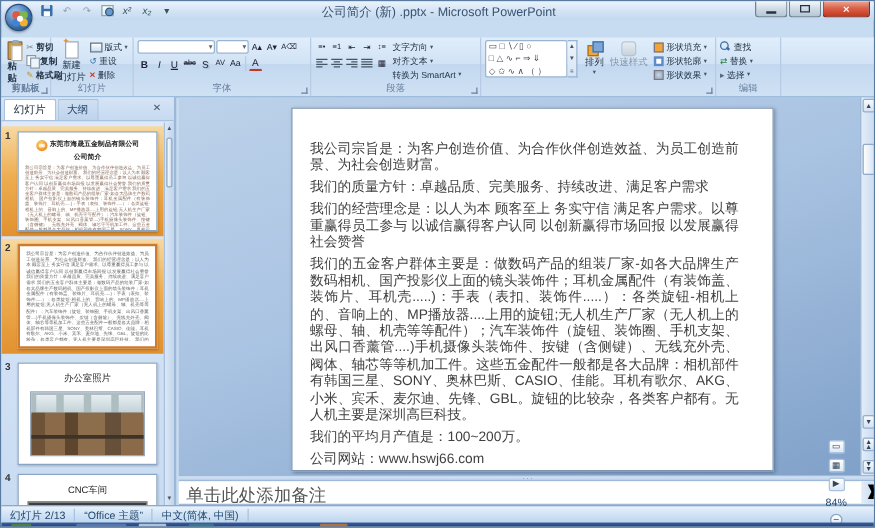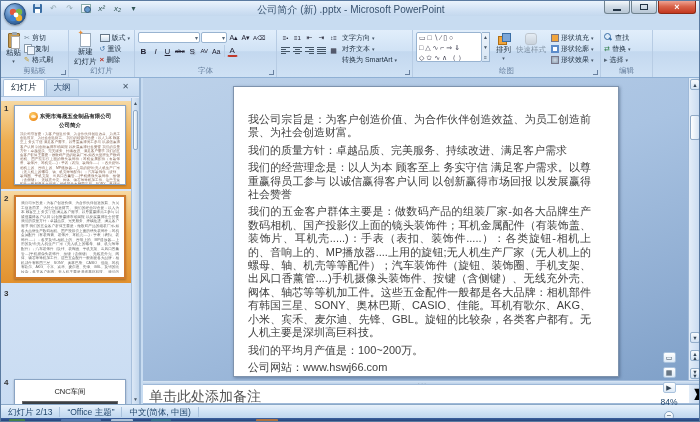--- a/index.html
+++ b/index.html
@@ -233,21 +233,21 @@
       </div>
     <div class="wbtn max">
         <span class="maxbox"></span>
       </div>
     <div class="wbtn close">×</div>
   </div>
 
 
   <div class="ribbon">
 
-    <div class="rgroup" style="width:68px;">
+    <div class="rgroup" style="width:40px;font-weight:bold;">
       <div class="row" style="align-items:flex-start;">
         <div class="bigbtn">
           <span class="clipico"></span>
           <span>粘贴</span>
           <span class="drop">▾</span>
         </div>
         <div>
           <div class="mini">
               <span style="color:#789;font-size:7px;">✂</span>
               <span>剪切</span>
@@ -369,20 +369,21 @@
           <div class="mini">
               <span>对齐文本</span>
               <span class="drop">▾</span>
             </div>
           <div class="mini">
               <span>转换为 SmartArt</span>
               <span class="drop">▾</span>
             </div>
         </div>
       </div>
+      <div class="glabel">段落</div>
       <div class="dlg"></div>
     </div>
 
     <div class="rgroup" style="width:188px;">
       <div class="row" style="align-items:flex-start;">
         <div style="display:flex;">
           <div class="shapes">
             <div>▭ □ ∖ ∕ ▯ ○</div>
             <div>□ △ ∿ ⌐ ⇒ ⇓</div>
             <div>◇ ✩ ∿ ∧ （ ）</div>
@@ -413,21 +414,20 @@
               <span>形状轮廓</span>
               <span class="drop">▾</span>
             </div>
           <div class="mini">
               <span class="swatch sw-eff"></span>
               <span>形状效果</span>
               <span class="drop">▾</span>
             </div>
         </div>
       </div>
-      <div class="glabel">绘图</div>
       <div class="dlg"></div>
     </div>
 
     <div class="rgroup" style="width:52px;border-right:1px solid #b7cce4;">
       <div class="mini">
           <span class="ic-find"></span>
           <span>查找</span>
         </div>
       <div class="mini">
           <span style="color:#2e7d46;font-size:7px;">⇄</span>
@@ -462,20 +462,31 @@
             <span class="t1-title">东莞市海晟五金制品有限公司</span>
           </div>
           <div class="t1-sub">公司简介</div>
           <div class="microtext" style="height:56px;">我公司宗旨是：为客户创造价值、为合作伙伴创造效益、为员工创造前景、为社会创造财富。 我们的经营理念是：以人为本 顾客至上 务实守信 满足客户需求。以尊重赢得员工参与 以诚信赢得客户认同 以创新赢得市场回报 以发展赢得社会赞誉 我们的质量方针：卓越品质、完美服务、持续改进、满足客户需求 我们的五金客户群体主要是：做数码产品的组装厂家-如各大品牌生产数码相机、国产投影仪上面的镜头装饰件；耳机金属配件（有装饰盖、装饰片、耳机壳.....)：手表（表扣、装饰件.....）：各类旋钮-相机上的、音响上的、MP播放器....上用的旋钮;无人机生产厂家（无人机上的螺母、轴、机壳等等配件）；汽车装饰件（旋钮、装饰圈、手机支架、出风口香薰管....)手机摄像头装饰件、按键（含侧键）、无线充外壳、阀体、轴芯等等机加工件。这些五金配件一般都是各大品牌：相机部件有韩国三星、SONY、奥林巴斯、CASIO、佳能。耳机有歌尔、AKG、小米、宾禾、麦尔迪、先锋、GBL。旋钮的比较杂，各类客户都有。无人机主要是深圳高巨科技。 我们的产能分产品的工艺复杂程度而定：日产5K-100K不等。 我们的平均月产值是：100~200万。 公司网站：www.hswj66.com</div>
         </div>
         <span class="snum" style="top:96px;">2</span>
         <div class="thumb t2">
           <div class="microtext">我公司宗旨是：为客户创造价值、为合作伙伴创造效益、为员工创造前景、为社会创造财富。 我们的经营理念是：以人为本 顾客至上 务实守信 满足客户需求。以尊重赢得员工参与 以诚信赢得客户认同 以创新赢得市场回报 以发展赢得社会赞誉 我们的质量方针：卓越品质、完美服务、持续改进、满足客户需求 我们的五金客户群体主要是：做数码产品的组装厂家-如各大品牌生产数码相机、国产投影仪上面的镜头装饰件；耳机金属配件（有装饰盖、装饰片、耳机壳.....)：手表（表扣、装饰件.....）：各类旋钮-相机上的、音响上的、MP播放器....上用的旋钮;无人机生产厂家（无人机上的螺母、轴、机壳等等配件）；汽车装饰件（旋钮、装饰圈、手机支架、出风口香薰管....)手机摄像头装饰件、按键（含侧键）、无线充外壳、阀体、轴芯等等机加工件。这些五金配件一般都是各大品牌：相机部件有韩国三星、SONY、奥林巴斯、CASIO、佳能。耳机有歌尔、AKG、小米、宾禾、麦尔迪、先锋、GBL。旋钮的比较杂，各类客户都有。无人机主要是深圳高巨科技。 我们的产能分产品的工艺复杂程度而定：日产5K-100K不等。 我们的平均月产值是：100~200万。 公司网站：www.hswj66.com</div>
         </div>
         <span class="snum" style="top:191px;">3</span>
+        <div class="thumb t3">
+          <div class="t3-title">办公室照片</div>
+          <div class="photo-office">
+            <span class="win" style="left:4px;"></span>
+              <span class="win" style="left:26px;"></span>
+            <span class="win" style="left:48px;"></span>
+              <span class="win" style="left:70px;width:18px;"></span>
+            <span class="cubes"></span>
+              <span class="deskline"></span>
+          </div>
+        </div>
         <span class="snum" style="top:280px;">4</span>
         <div class="thumb t4">
           <div class="t4-title">CNC车间</div>
           <div class="photo-cnc"></div>
         </div>
       </div>
       <div class="pscroll">
         <span class="pa" style="top:2px;">▲</span>
         <div class="pth"></div>
         <span class="pa" style="bottom:2px;">▼</span>

